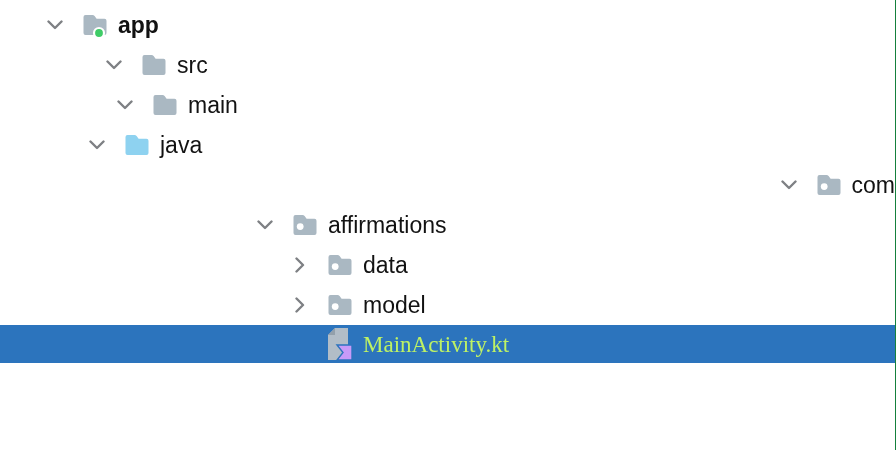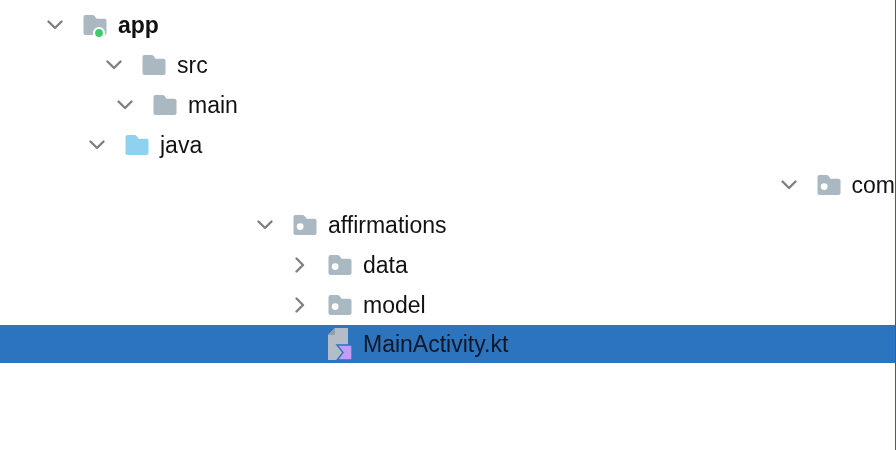--- a/index.html
+++ b/index.html
@@ -38,22 +38,23 @@
   .lvl0{padding-left:47px;}
   .lvl1{padding-left:106px;}
   .lvl2{padding-left:117px;align-items:center;}
   .lvl3{padding-left:89px;}
   .lvl4{padding-left:120px;justify-content:flex-end;}
   .lvl5{padding-left:222px;}
   .lvl6{padding-left:257px;}
   .lvl7{padding-left:292px;}
   .row.selected{
     background:#2c74bd;
-    color:#0f172a;
+    color:#bef264;
     height:38px;
+    font-family:Liberation Serif, serif;
   }
   .defs{position:absolute;width:0;height:0;overflow:hidden;}
 </style>
 </head>
 <body>
 
 <svg class="defs" xmlns="http://www.w3.org/2000/svg" aria-hidden="true">
   <defs>
     <path id="sym-folder" d="M1.5,5 Q1.5,3 3.5,3 L10.5,3 Q11.8,3 12.6,4.1 L14.6,6.8 L22.5,6.8 Q24.5,6.8 24.5,8.8 L24.5,21 Q24.5,23 22.5,23 L3.5,23 Q1.5,23 1.5,21 Z"></path>
     <g id="sym-chev-down">

